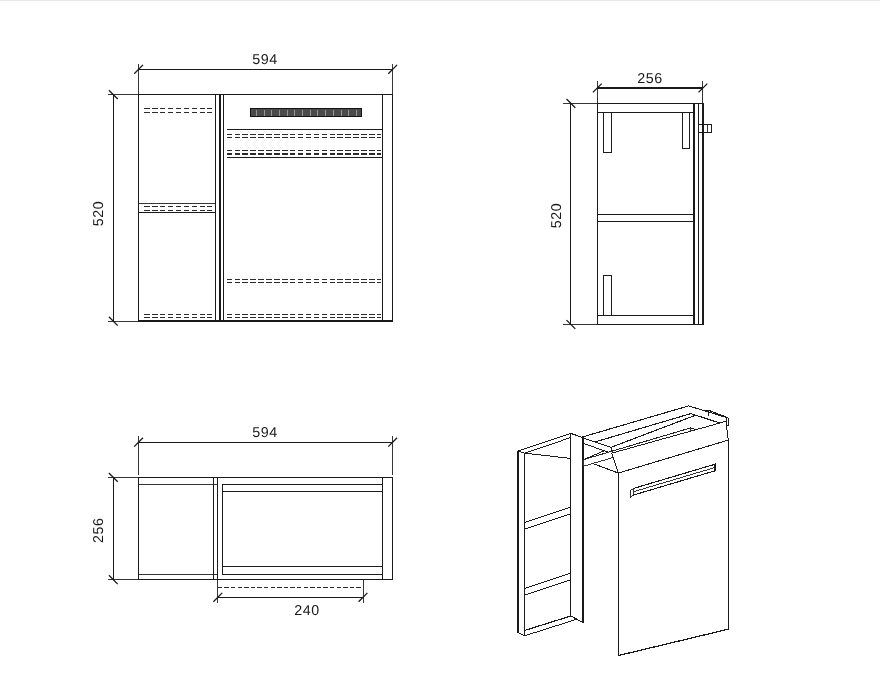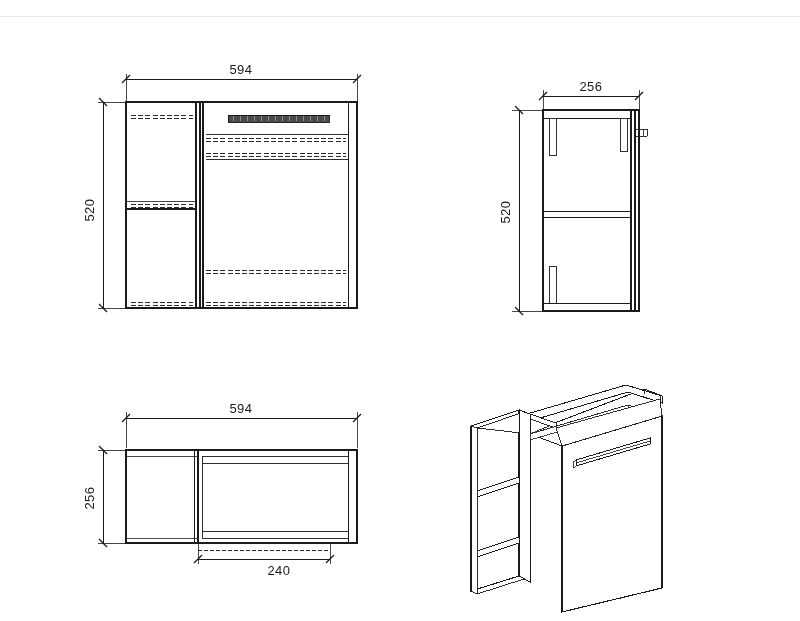--- a/index.html
+++ b/index.html
@@ -9,21 +9,21 @@
   }
   body {
     width: 800px;
     height: 621px;
     font-family: "Liberation Sans", sans-serif;
     position: relative;
     overflow: hidden;
   }
   #sheet {
     position: absolute;
-    left: 0; top: 16px;
+    left: 0; top: 0;
     width: 800px;
     height: 449px;
     background: #ffffff;
   }
   #top-rule {
     position: absolute;
     left: 0; top: 0;
     width: 800px;
     height: 1px;
     background: #e8e8e8;

